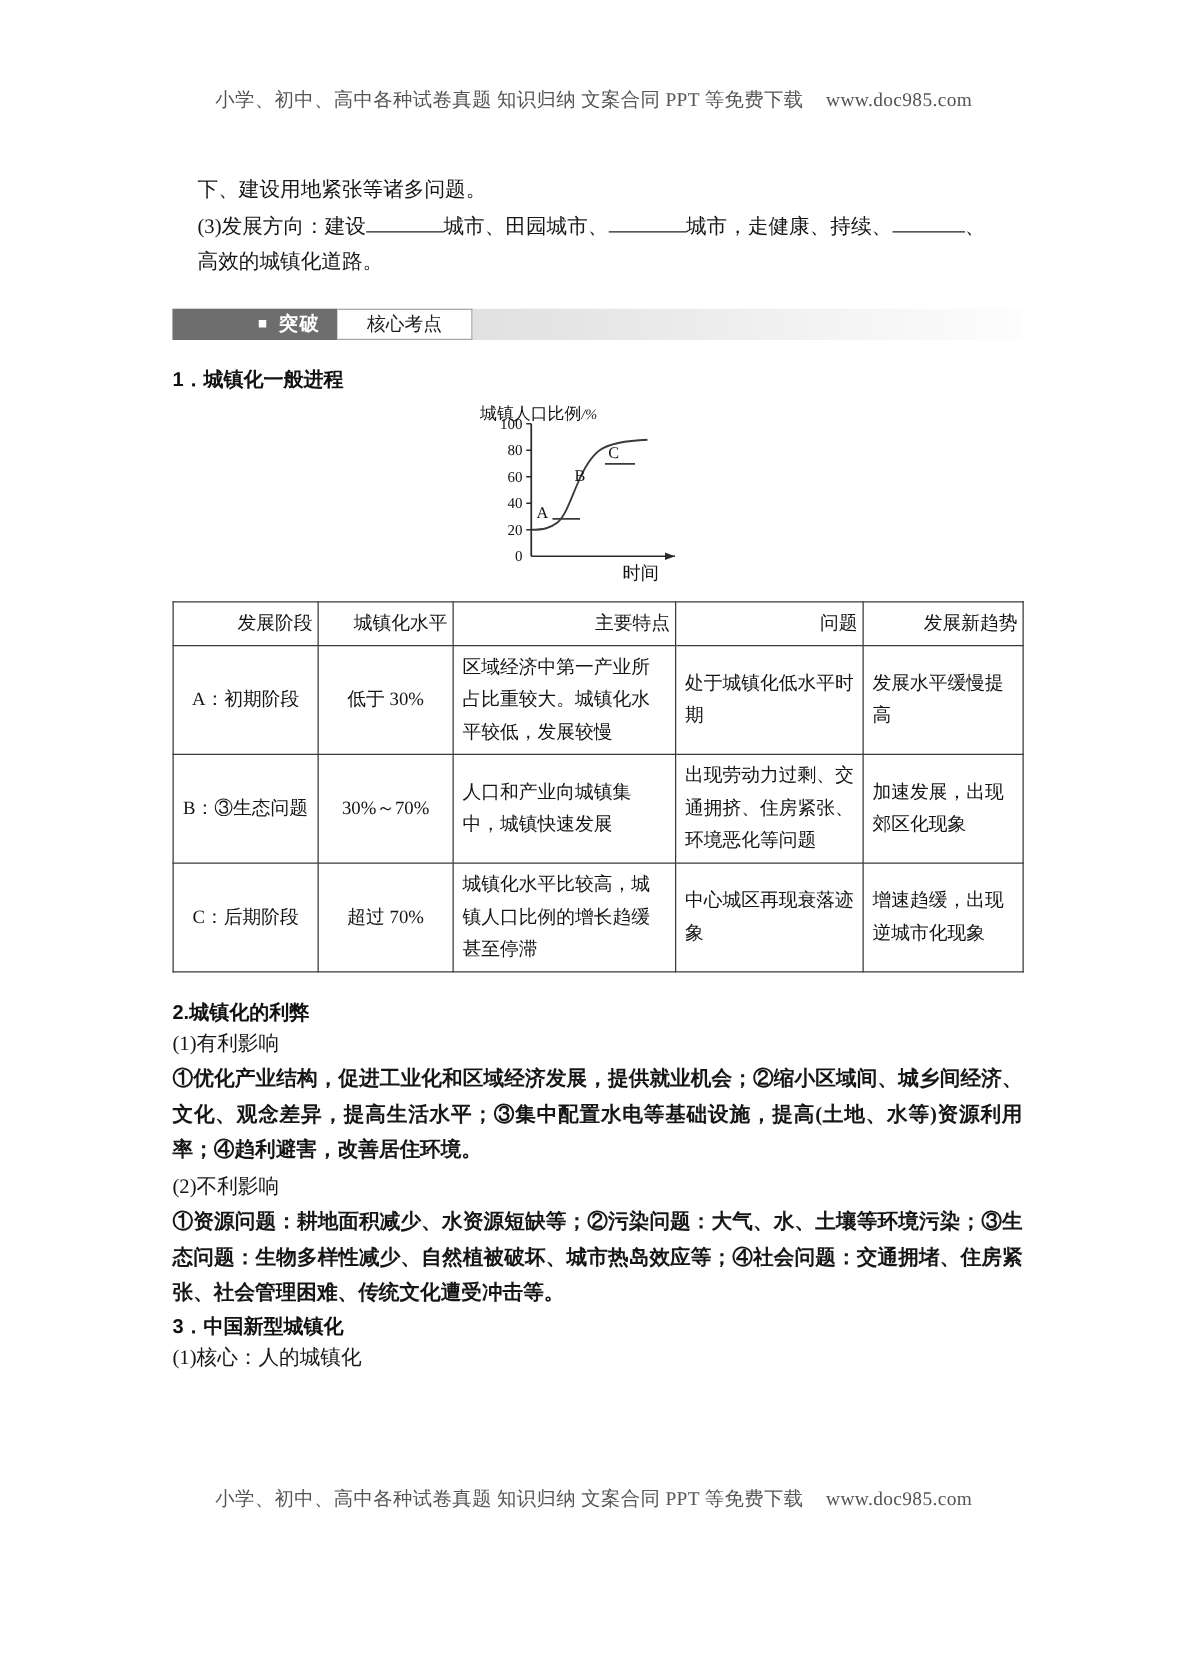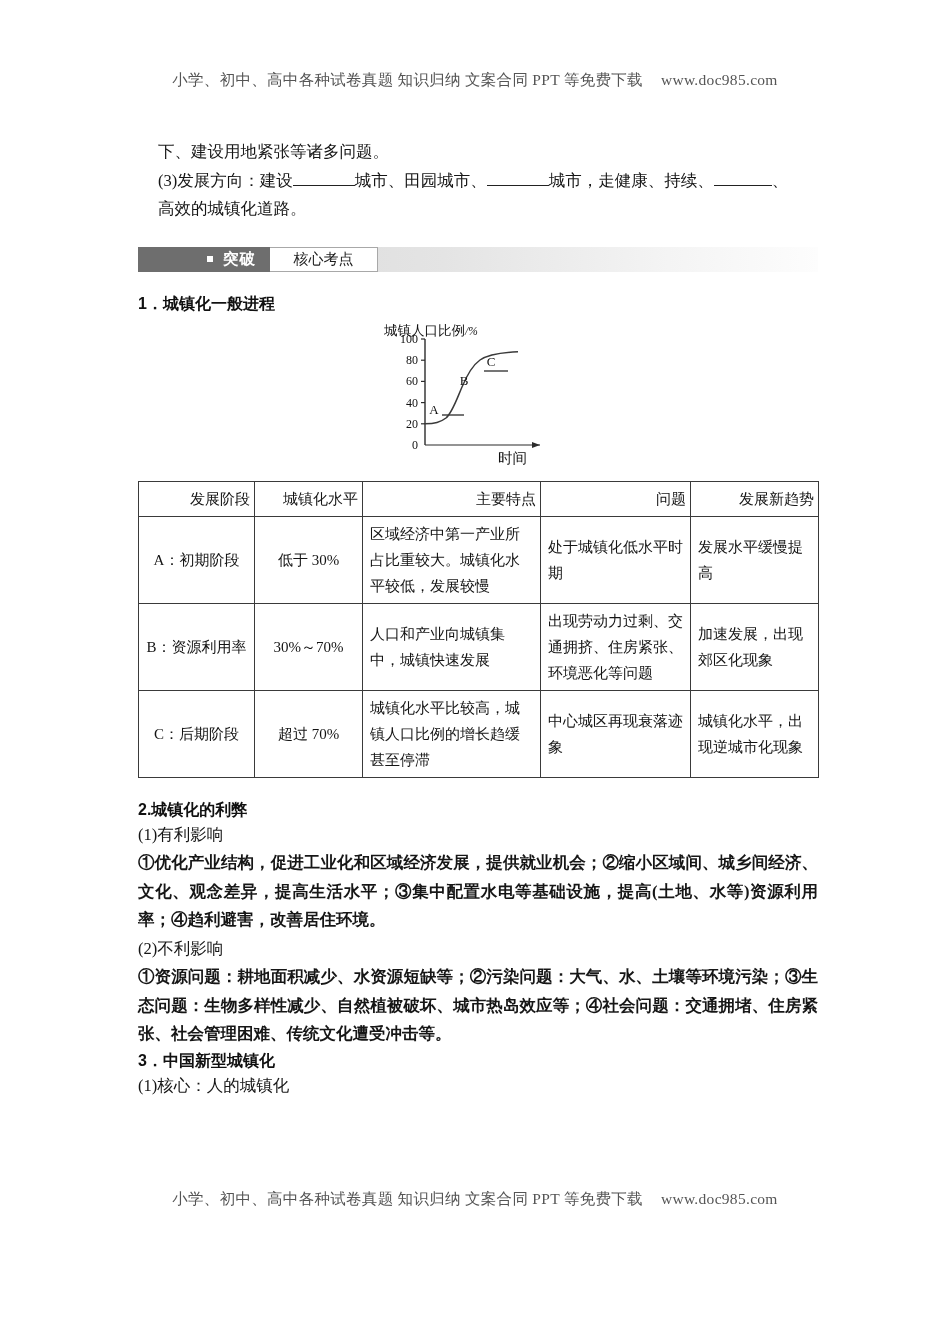--- a/index.html
+++ b/index.html
@@ -287,32 +287,32 @@
       </thead>
       <tbody>
         <tr>
           <td class="c-stage">A：初期阶段</td>
           <td class="c-level">低于 30%</td>
           <td class="c-feat">区域经济中第一产业所占比重较大。城镇化水平较低，发展较慢</td>
           <td class="c-prob">处于城镇化低水平时期</td>
           <td class="c-trend">发展水平缓慢提高</td>
         </tr>
         <tr>
-          <td class="c-stage">B：资源利用率</td>
+          <td class="c-stage">B：③生态问题</td>
           <td class="c-level">30%～70%</td>
           <td class="c-feat">人口和产业向城镇集中，城镇快速发展</td>
           <td class="c-prob">出现劳动力过剩、交通拥挤、住房紧张、环境恶化等问题</td>
           <td class="c-trend">加速发展，出现郊区化现象</td>
         </tr>
         <tr>
           <td class="c-stage">C：后期阶段</td>
           <td class="c-level">超过 70%</td>
           <td class="c-feat">城镇化水平比较高，城镇人口比例的增长趋缓甚至停滞</td>
           <td class="c-prob">中心城区再现衰落迹象</td>
-          <td class="c-trend">城镇化水平，出现逆城市化现象</td>
+          <td class="c-trend">增速趋缓，出现逆城市化现象</td>
         </tr>
       </tbody>
     </table>
 
     <div class="num-head">2.城镇化的利弊</div>
     <div class="sub-head">(1)有利影响</div>
     <div class="para para-tight">①优化产业结构，促进工业化和区域经济发展，提供就业机会；②缩小区域间、城乡间经济、文化、观念差异，提高生活水平；③集中配置水电等基础设施，提高(土地、水等)资源利用率；④趋利避害，改善居住环境。</div>
     <div class="sub-head">(2)不利影响</div>
     <div class="para para-tight">①资源问题：耕地面积减少、水资源短缺等；②污染问题：大气、水、土壤等环境污染；③生态问题：生物多样性减少、自然植被破坏、城市热岛效应等；④社会问题：交通拥堵、住房紧张、社会管理困难、传统文化遭受冲击等。</div>
 

